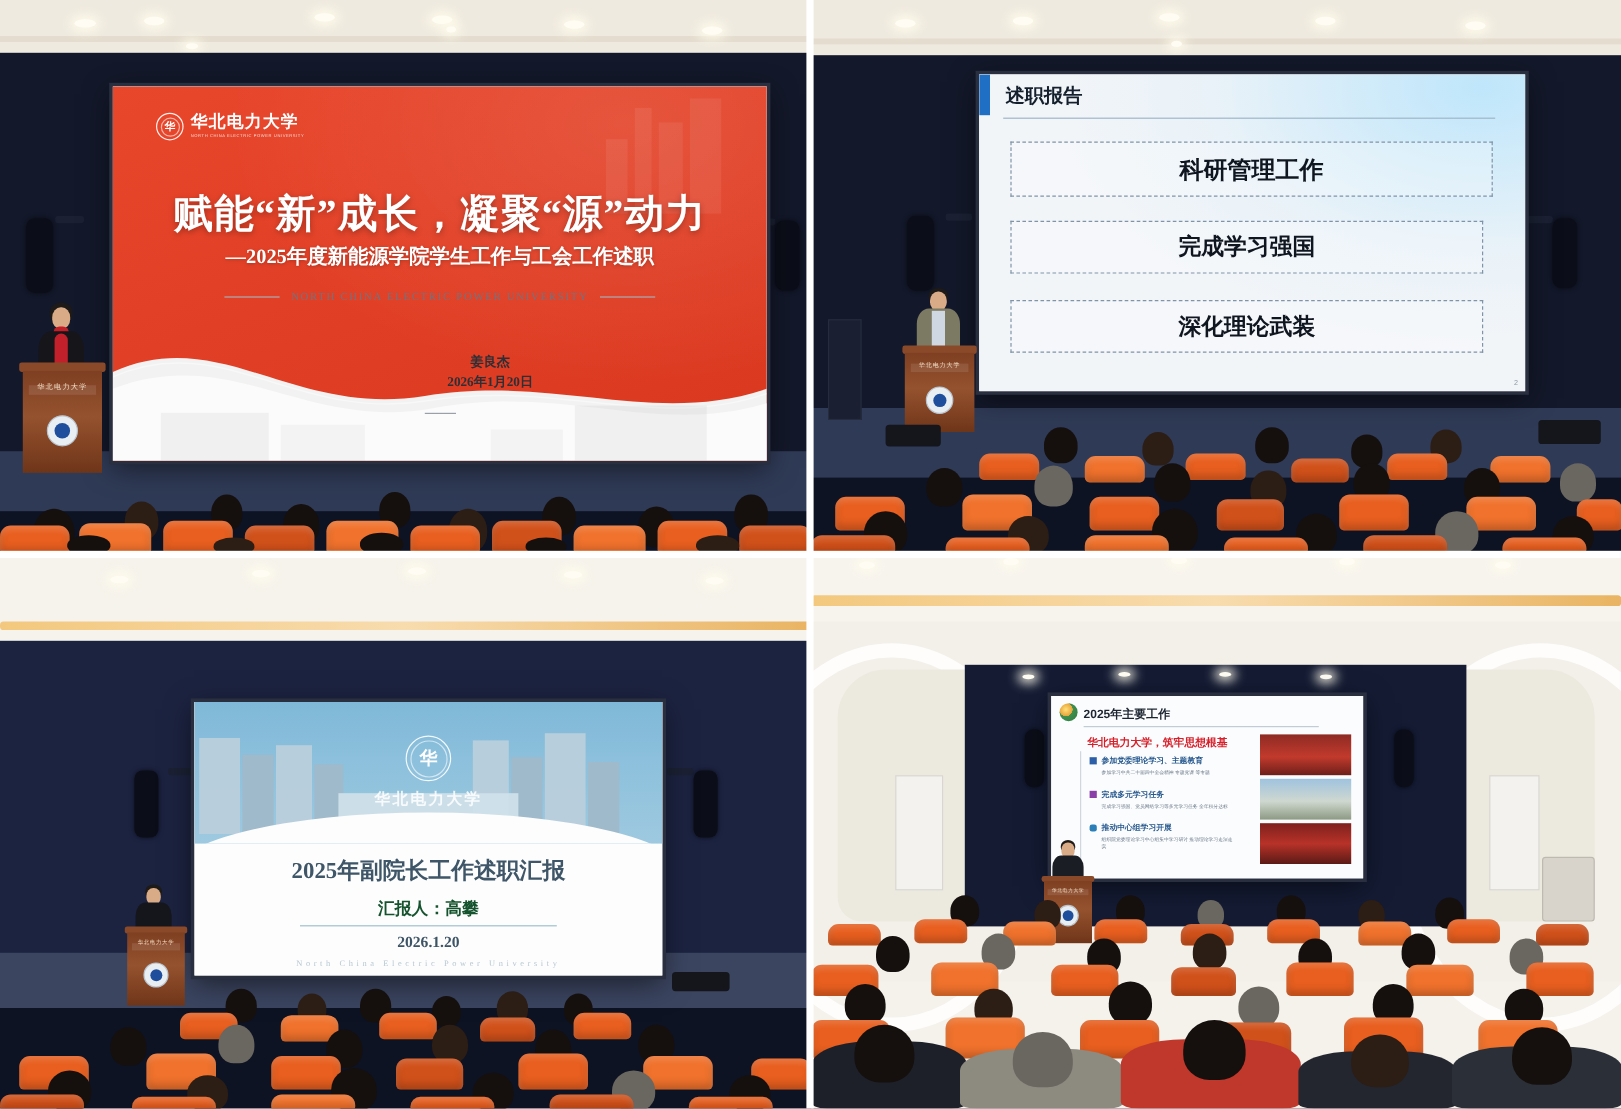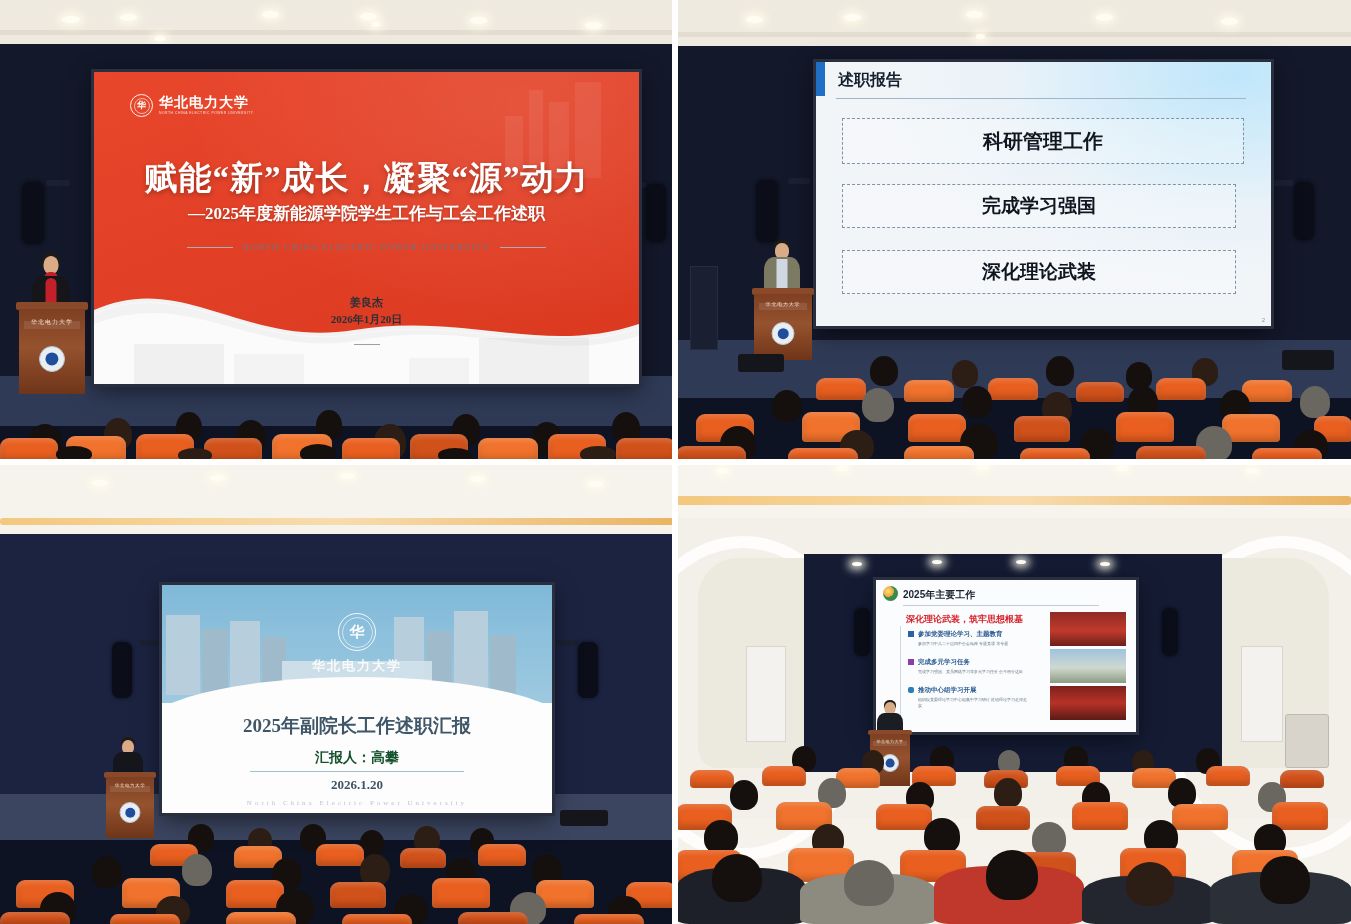--- a/index.html
+++ b/index.html
@@ -48,21 +48,21 @@
   .logo-cn{color:#fff;font-family:"Liberation Serif","DejaVu Serif",serif;font-weight:700;letter-spacing:1px;}
   .logo-en{color:rgba(255,255,255,.8);letter-spacing:.5px;}
   .red-title{position:absolute;width:100%;text-align:center;color:#fff;font-weight:700;
              font-family:"Liberation Serif","DejaVu Serif",serif;text-shadow:0 2px 5px rgba(0,0,0,.30);}
   .red-sub{position:absolute;width:100%;text-align:center;color:#fff;font-weight:700;
            font-family:"Liberation Serif","DejaVu Serif",serif;text-shadow:0 1px 3px rgba(0,0,0,.25);}
   .en-line{position:absolute;width:100%;text-align:center;color:#6f7480;letter-spacing:1.4px;
            font-family:"Liberation Serif","DejaVu Serif",serif;display:flex;align-items:center;justify-content:center;gap:10px;}
   .en-line i{display:block;height:1px;background:#a9adb6;flex:none;}
   .presenter{position:absolute;width:100%;text-align:center;color:#2c2f36;
-             font-family:"Liberation Serif","DejaVu Serif",serif;font-weight:700;line-height:1.5;}
+             font-family:"Liberation Serif","DejaVu Serif",serif;font-weight:700;line-height:1.5;margin-left:42px;}
   .tiny-rule{position:absolute;left:50%;transform:translateX(-50%);height:1px;background:#9aa0ab;}
 
   
   .slide-blue{position:absolute;inset:0;background:
       radial-gradient(ellipse at 92% 4%, #bfe6fb 0%, #e9f2f8 38%, #f2f5f8 60%),
       linear-gradient(180deg,#f4f7fa 0%,#eef3f7 70%,#e3ecf4 100%);}
   .blue-accent{position:absolute;left:0;top:0;background:#1f6fc4;}
   .blue-title{position:absolute;color:#15202e;font-weight:700;}
   .blue-rule{position:absolute;height:1px;background:#9fb6c9;}
   .dash-box{position:absolute;border:1px dashed #7f94a8;display:flex;align-items:center;justify-content:center;
@@ -496,21 +496,21 @@
 
       <div class="door" style="left:70px;top:184px;width:38px;height:94px;"></div>
       <div class="door" style="right:68px;top:184px;width:40px;height:94px;"></div>
 
       <div class="screen" style="left:200px;top:118px;width:260px;height:152px;">
         <div class="slide-work">
           <div class="w-badge" style="left:7px;top:6px;width:15px;height:15px;"></div>
           <div class="w-title" style="left:27px;top:8px;font-size:10px;">2025年主要工作</div>
           <div class="w-rule" style="left:27px;top:25px;width:196px;"></div>
 
-          <div class="w-head" style="left:30px;top:33px;font-size:9px;">深化理论武装，筑牢思想根基</div>
+          <div class="w-head" style="left:30px;top:33px;font-size:9px;">华北电力大学，筑牢思想根基</div>
 
           <div class="w-vrule" style="left:24px;top:46px;height:92px;"></div>
 
           <div class="w-bullet" style="left:32px;top:50px;">
             <span class="w-mark" style="width:6px;height:6px;margin-top:1px;"></span>
             <span class="w-btext" style="font-size:6.5px;">参加党委理论学习、主题教育</span>
           </div>
           <div class="w-sub" style="left:42px;top:61px;width:110px;font-size:4px;">
             参加学习中共二十届四中全会精神 专题党课 等专题
           </div>

